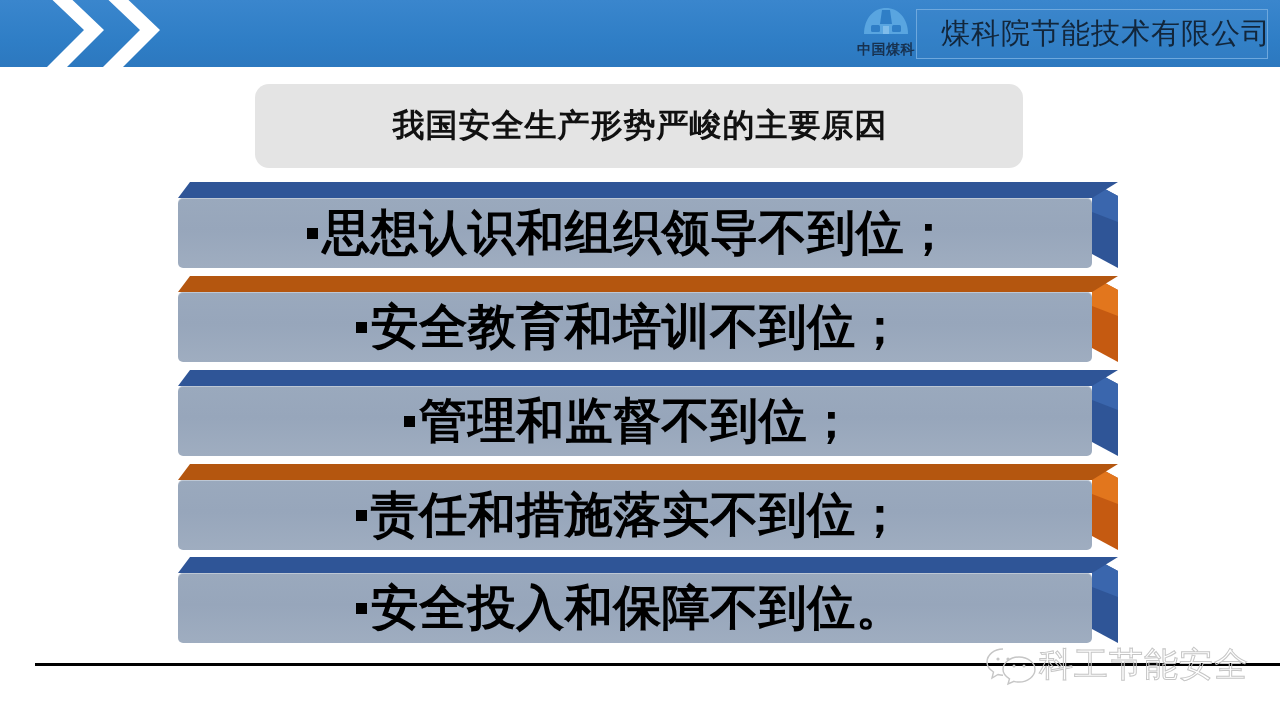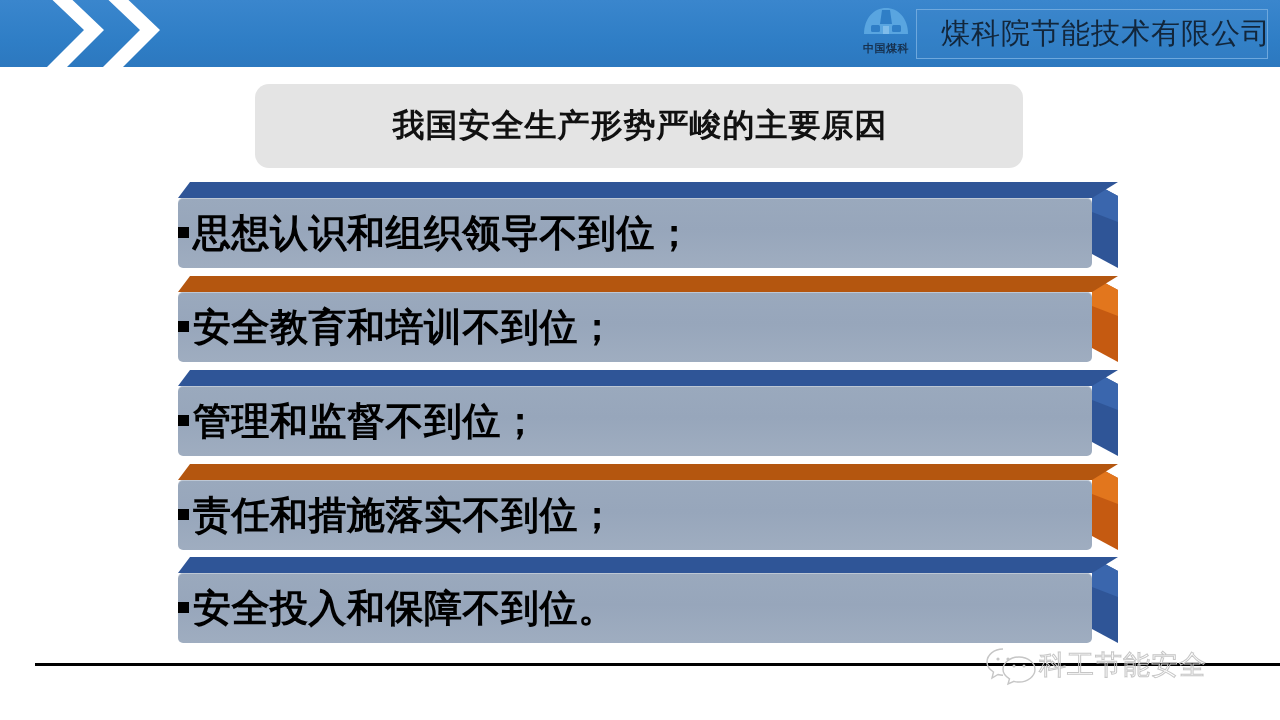--- a/index.html
+++ b/index.html
@@ -31,21 +31,21 @@
   }
 
   .logo-wrap {
     position:absolute; left:843px; top:4px;
     width:86px; height:62px;
     display:flex; flex-direction:column;
     align-items:center; justify-content:flex-start;
   }
   .logo-mark { width:56px; height:36px; display:block; }
   .logo-text {
-    font-size:11px; font-weight:bold;
+    font-size:14px; font-weight:bold;
     color:#17314f; letter-spacing:0.5px;
     margin-top:1px; white-space:nowrap;
     font-family:"DejaVu Sans", sans-serif;
   }
 
   .company-box {
     position:absolute; left:916px; top:9px;
     width:352px; height:50px;
     border:1.5px solid #6ea8dd;
     background:rgba(70,140,205,0.20);
@@ -101,21 +101,22 @@
     position:absolute; left:0; top:16px;
     width:914px; height:70px;
     background:linear-gradient(180deg,#9aa9bd 0%,#97a6bb 45%,#9fadc0 100%);
     border-radius:5px;
     box-shadow:inset 0 1px 0 rgba(255,255,255,0.35);
     display:flex; align-items:center;
   }
 
   .bar-label {
     width:100%;
-    font-size:38px;
+    text-align:center;
+    font-size:48px;
     font-weight:bold;
     color:#000000;
     letter-spacing:0.5px;
     white-space:nowrap;
     font-family:"DejaVu Sans", sans-serif;
     padding-right:10px;
   }
   .bullet-sq {
     display:inline-block;
     width:11px; height:11px;
@@ -132,21 +133,21 @@
     background:#000000;
   }
   .watermark {
     position:absolute; left:985px; top:636px;
     width:295px; height:58px;
     display:flex; align-items:center;
     pointer-events:none;
   }
   .wm-icon { width:52px; height:42px; flex:0 0 auto; }
   .wm-text {
-    font-size:27px;
+    font-size:34px;
     color:transparent;
     -webkit-text-stroke:1px #c6c6c6;
     letter-spacing:1px;
     white-space:nowrap;
     margin-left:2px;
     font-family:Liberation Mono, monospace;
   }
 </style>
 </head>
 <body>

